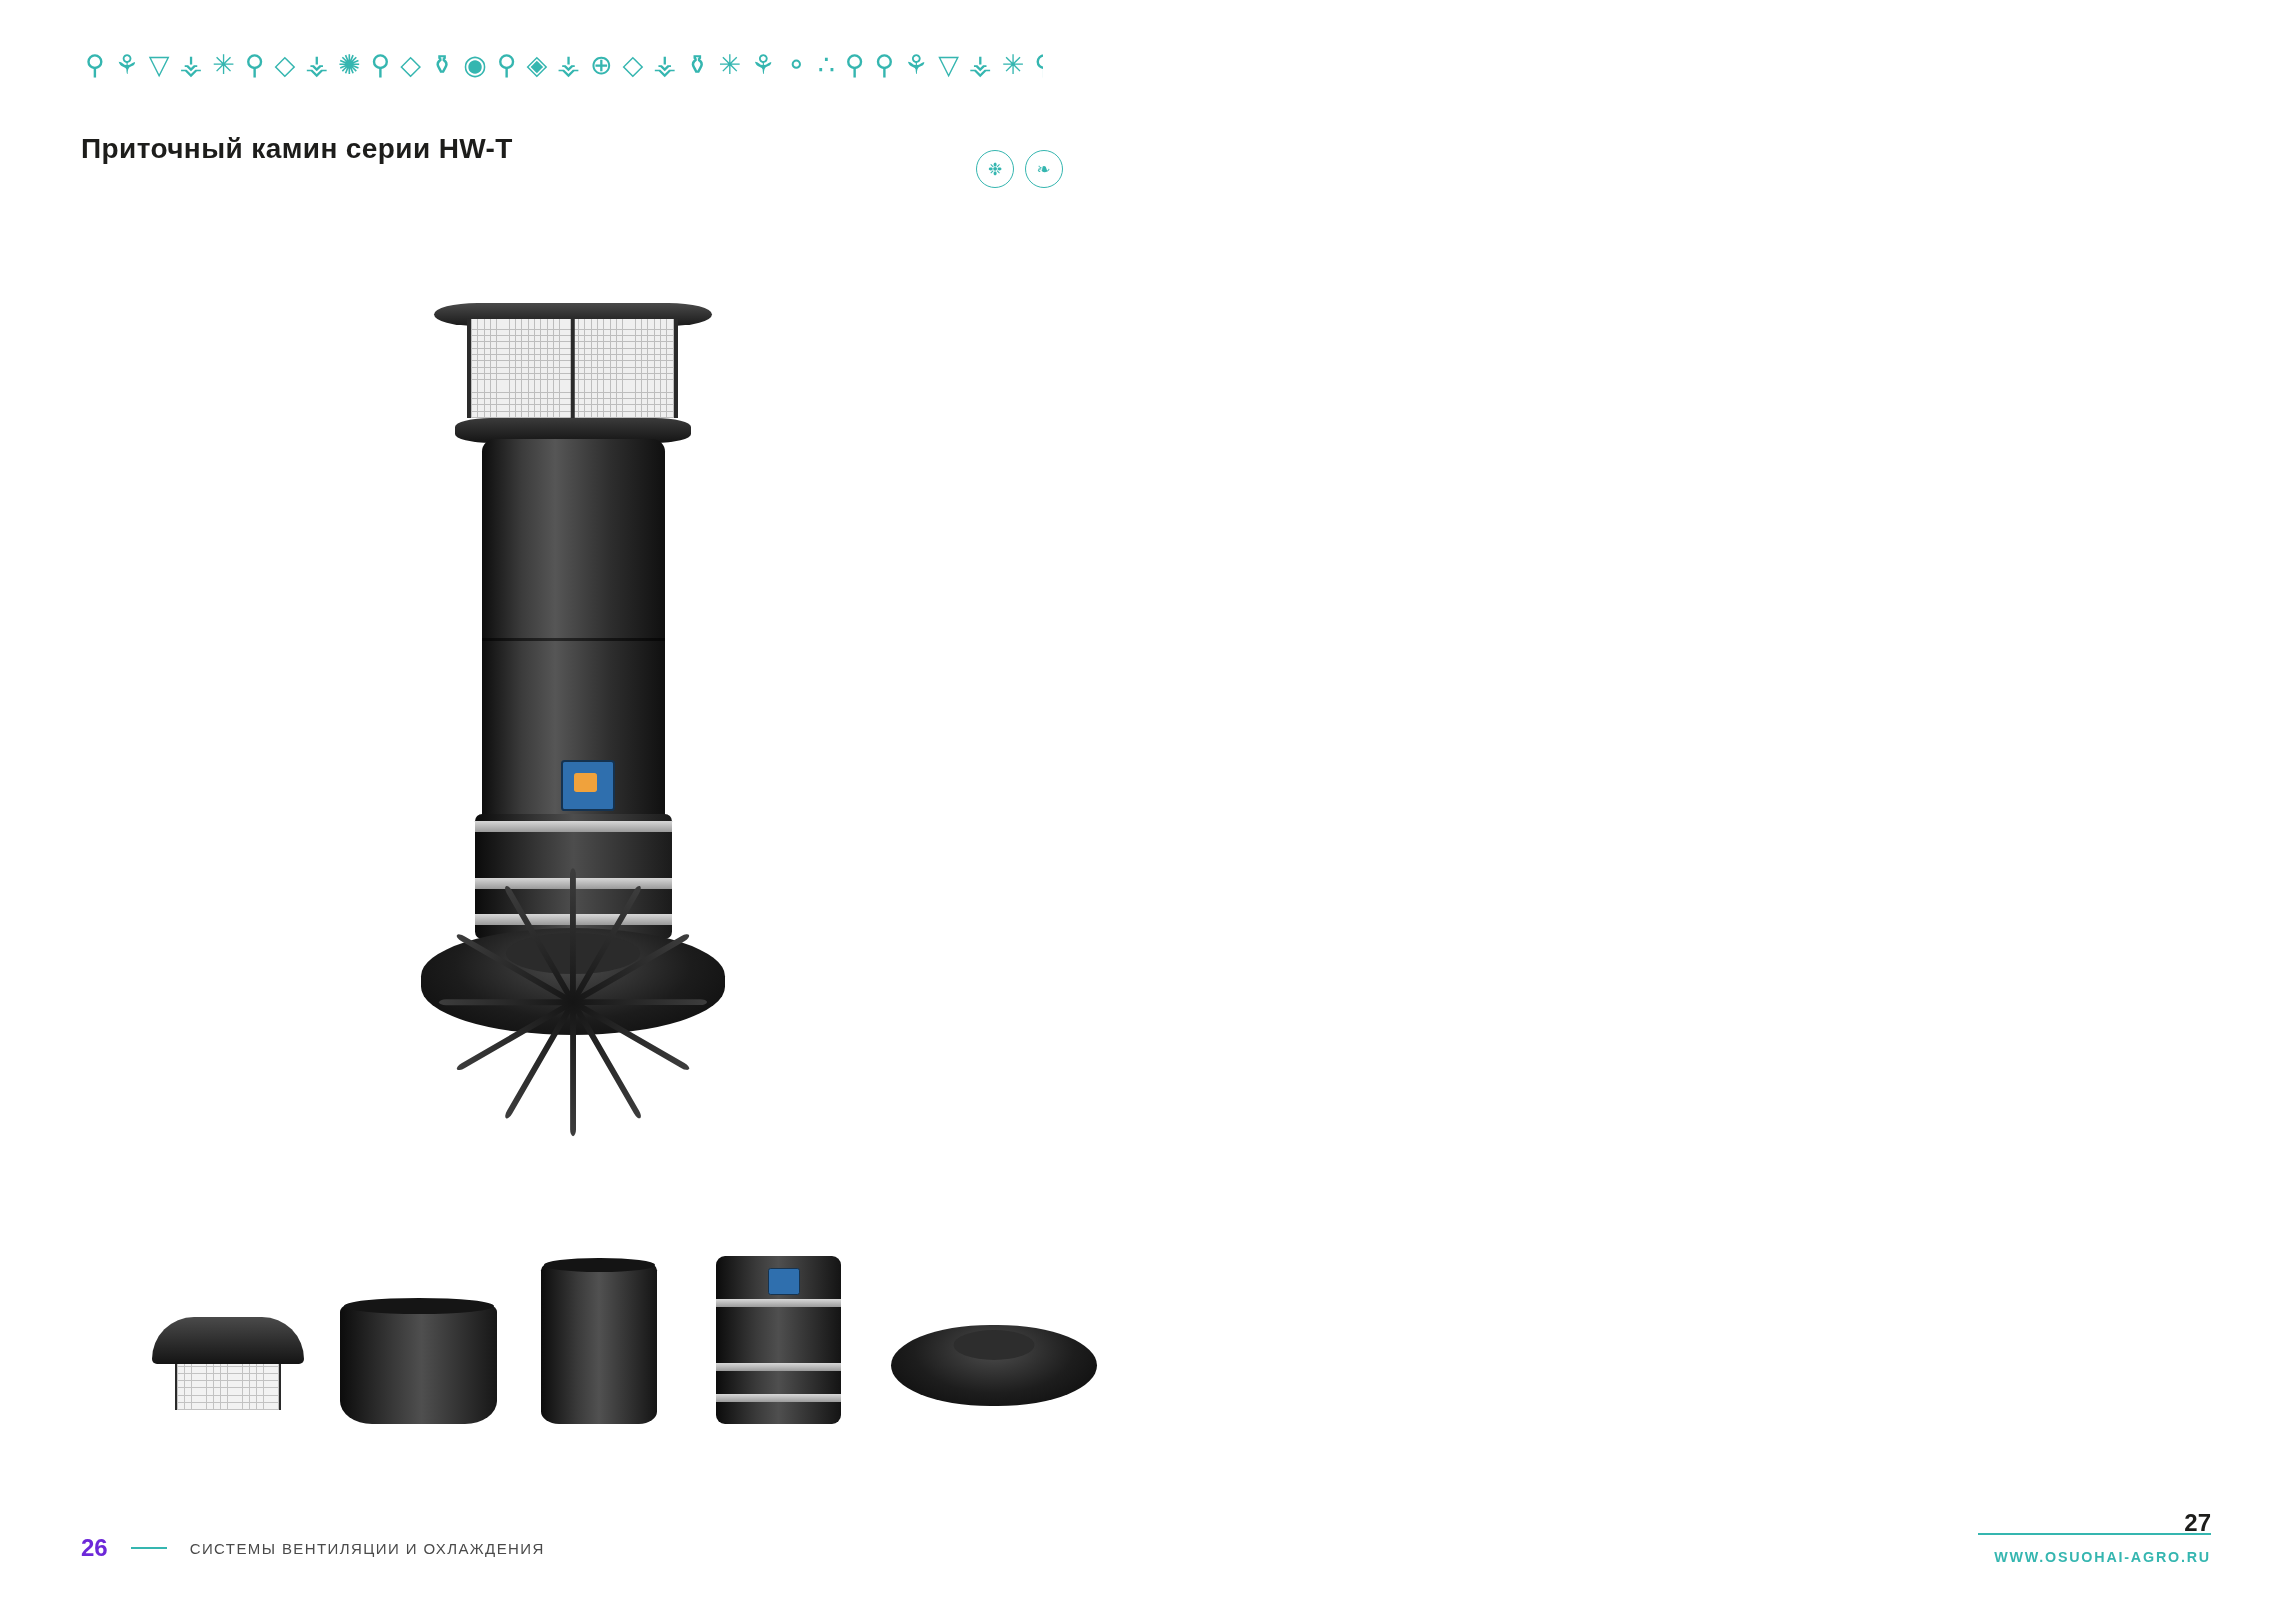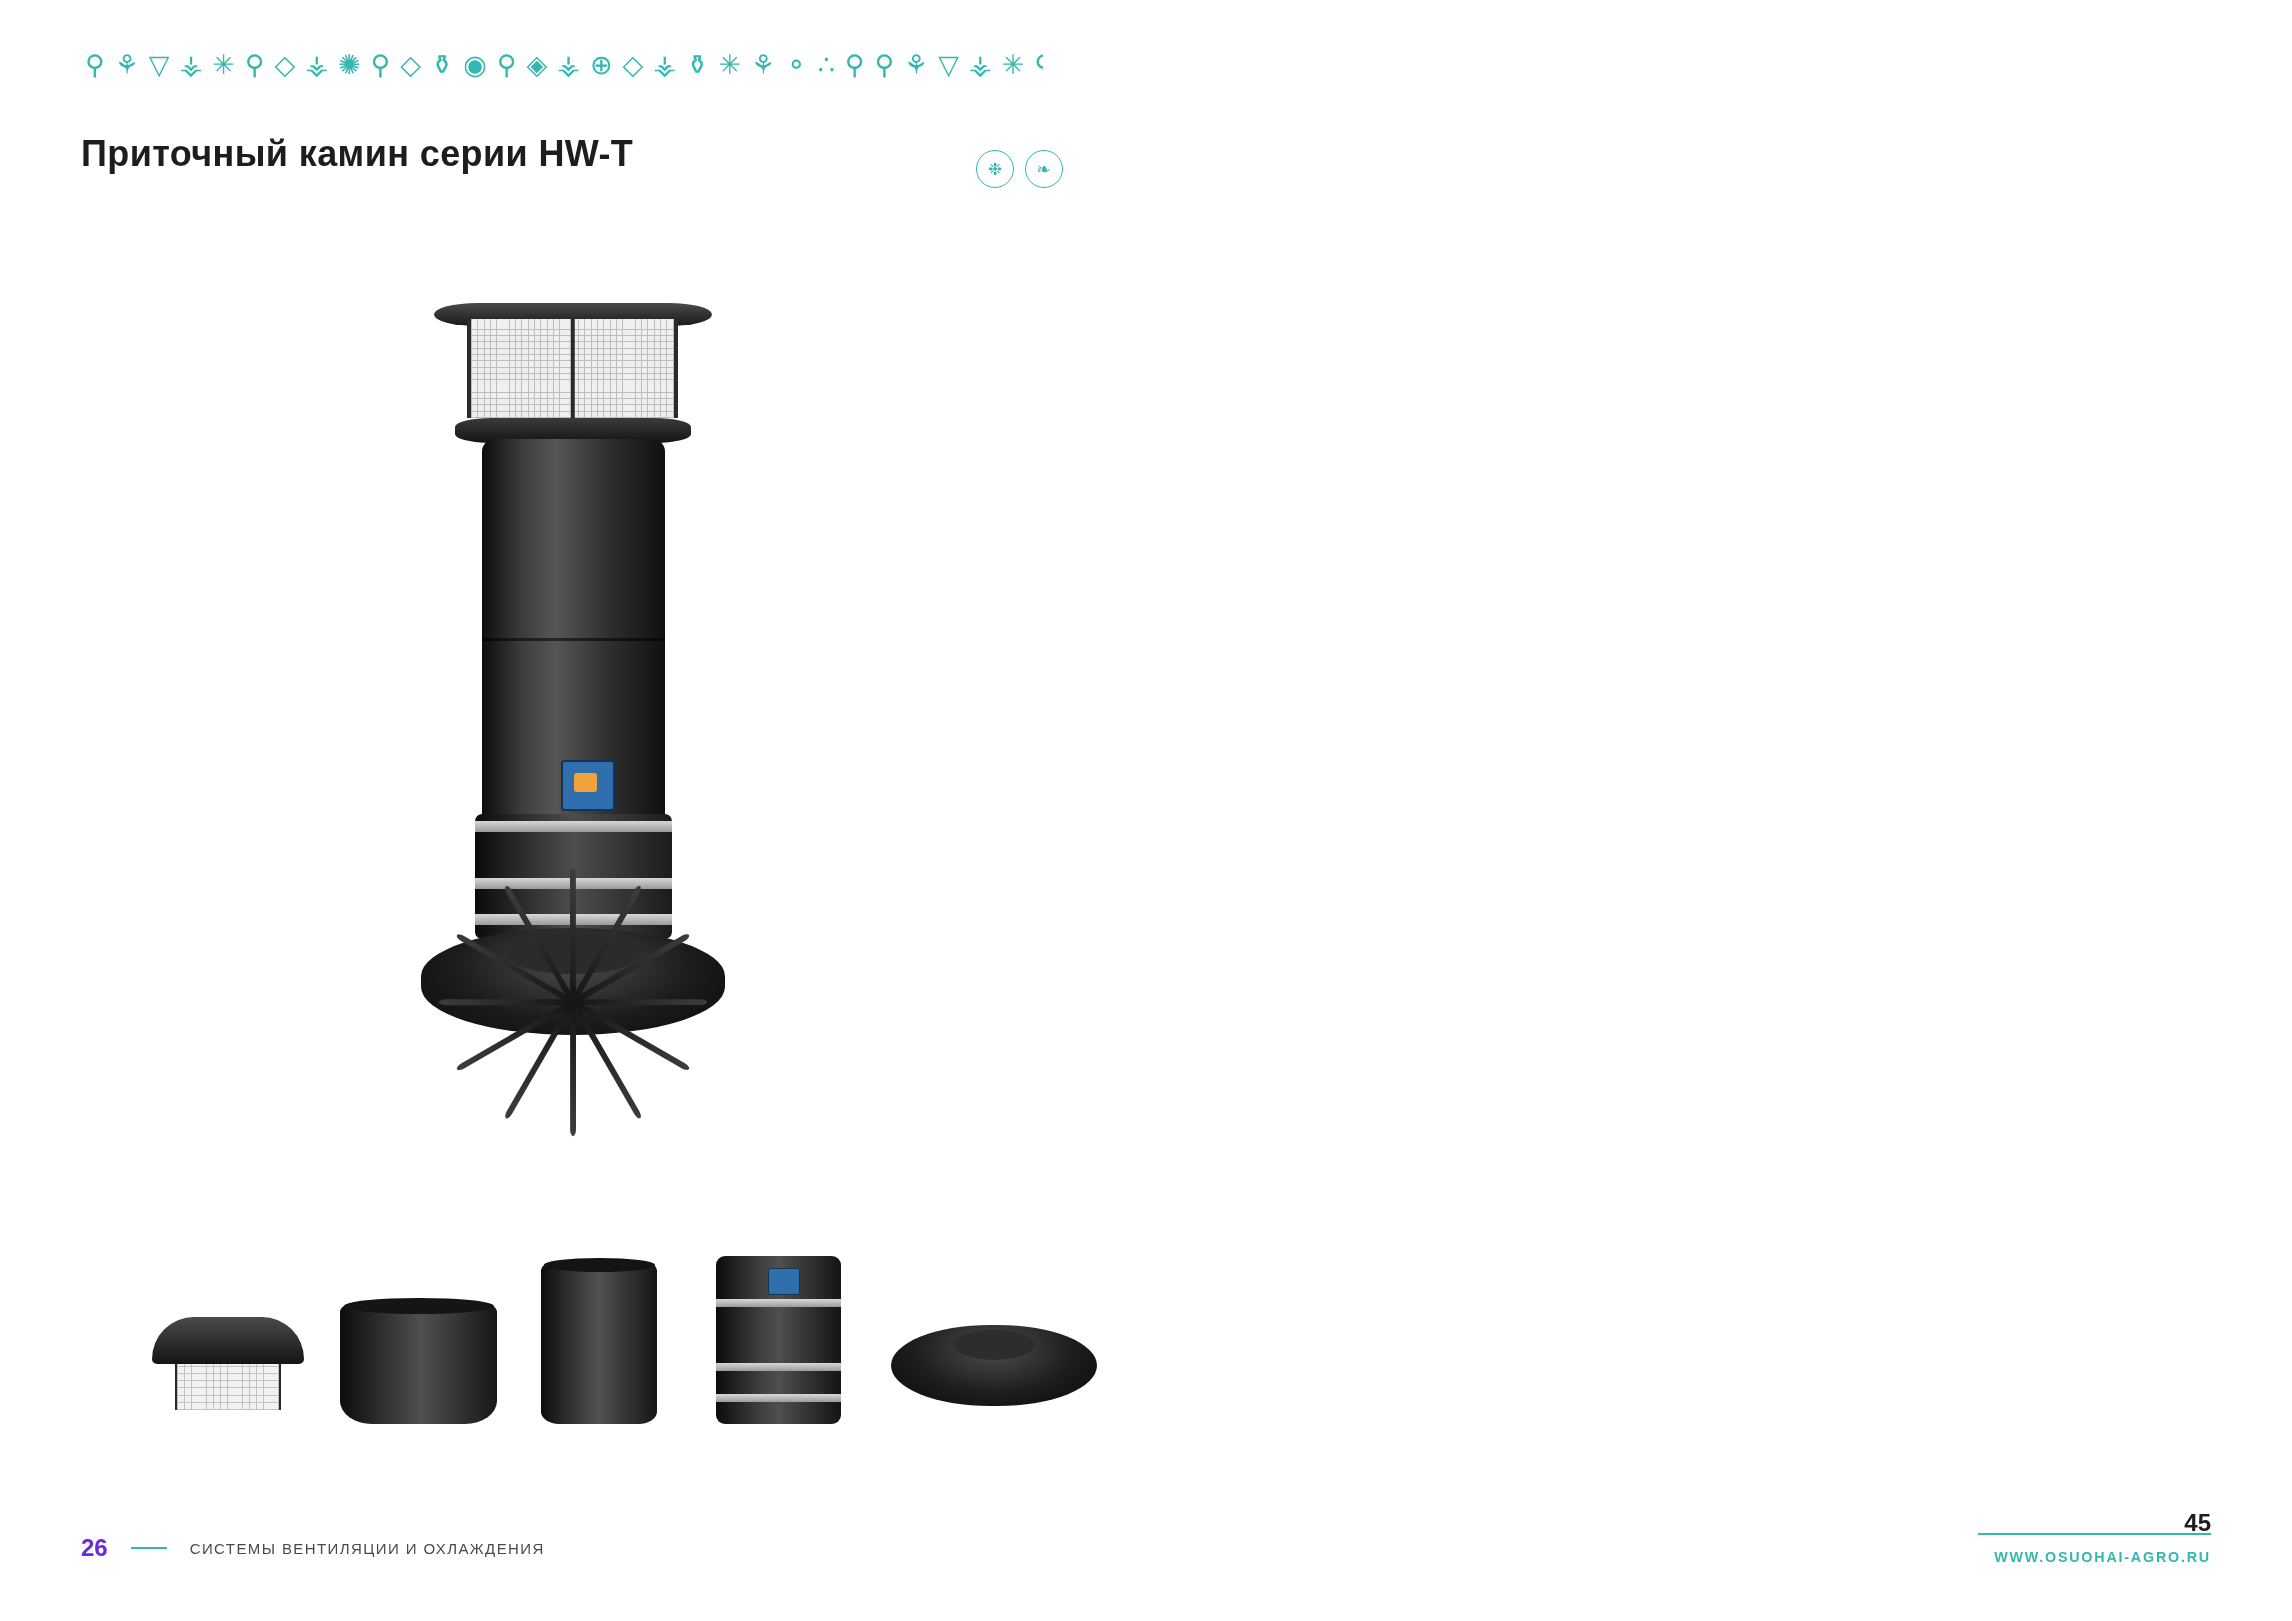--- a/index.html
+++ b/index.html
@@ -43,21 +43,21 @@
     overflow: hidden;
   }
   .icon-band span { display: inline-block; }
   .band-left  { left: 85px;  width: 958px; }
 
   
   .title {
     position: absolute;
     left: 81px;
     top: 133px;
-    font-size: 36px;
+    font-size: 28px;
     font-weight: bold;
     letter-spacing: 0.4px;
     color: #1d1d1b;
   }
   .title-badges {
     position: absolute;
     left: 976px;
     top: 150px;
     display: flex;
     gap: 10.7px;
@@ -369,18 +369,18 @@
       <div class="pg">26</div>
       <div class="rule"></div>
       <div class="ftxt">СИСТЕМЫ ВЕНТИЛЯЦИИ И ОХЛАЖДЕНИЯ</div>
     </div>
   </div>
 
   <div class="page page-right">
 
     <div class="footer-rule-right"></div>
     <div class="footer-right">
-      <div class="pg">45</div>
+      <div class="pg">27</div>
       <div class="url">WWW.OSUOHAI-AGRO.RU</div>
     </div>
   </div>
 </div>
 
 
 </body></html>

